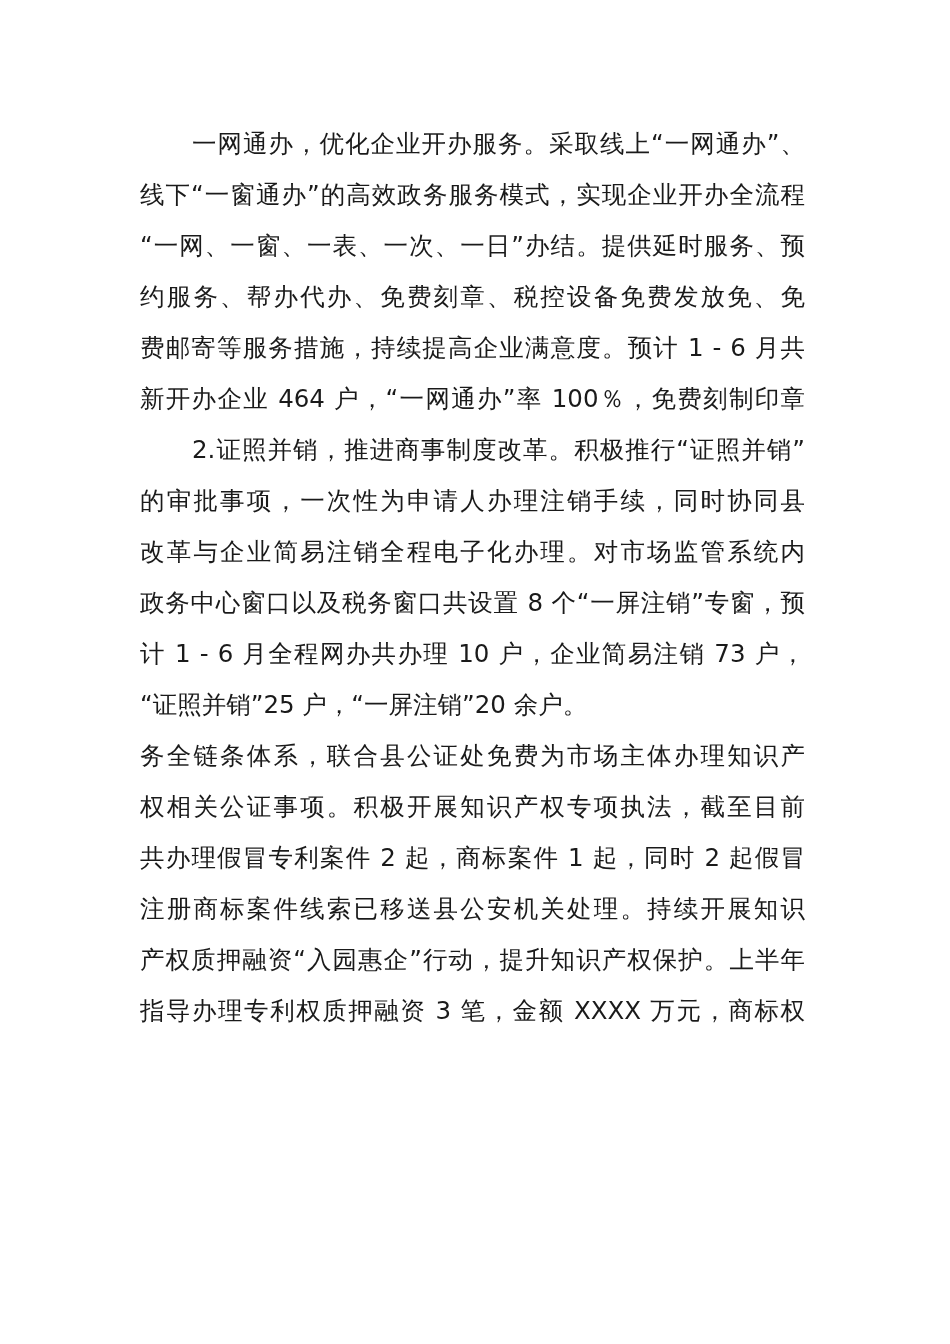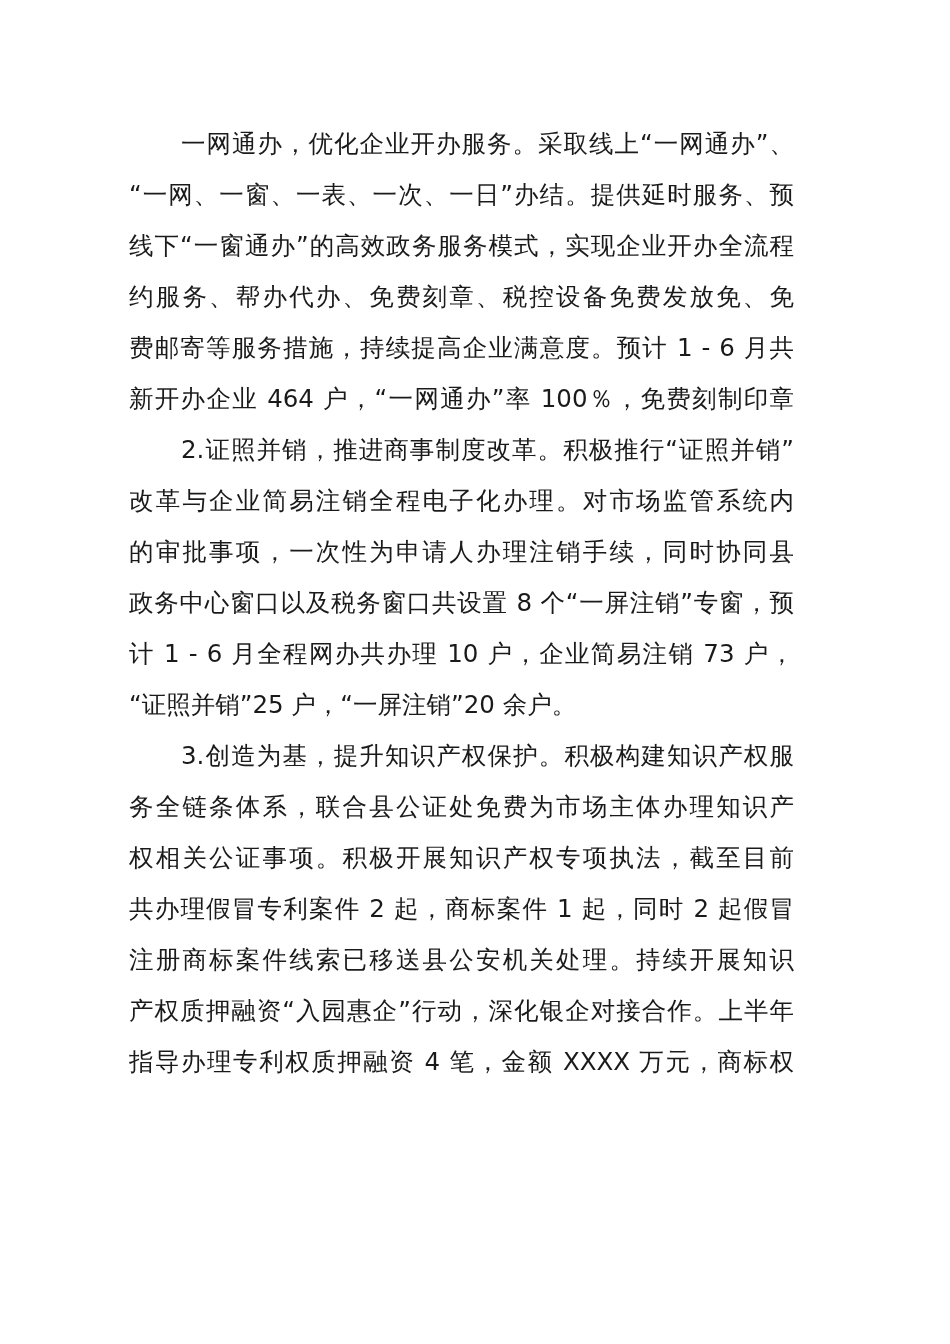--- a/index.html
+++ b/index.html
@@ -8,21 +8,21 @@
       background: #ffffff;
     }
     body {
       width: 950px;
       height: 1344px;
       position: relative;
       overflow: hidden;
     }
     .page {
       position: absolute;
-      left: 129px;
+      left: 140px;
       top: 118px;
       width: 665px;
     }
     .line {
       height: 51px;
       line-height: 51px;
       font-family: "DejaVu Sans", "Liberation Sans", sans-serif;
       font-size: 24.5px;
       color: #1a1a1a;
       white-space: nowrap;
@@ -36,36 +36,35 @@
     .line.indent {
       padding-left: 52px;
     }
   </style>
 </head>
 <body>
 
 <div class="page">
   <div class="paragraph">
     <div class="line indent">一网通办，优化企业开办服务。采取线上“一网通办”、</div>
+    <div class="line">线下“一窗通办”的高效政务服务模式，实现企业开办全流程</div>
     <div class="line">“一网、一窗、一表、一次、一日”办结。提供延时服务、预</div>
-    <div class="line">线下“一窗通办”的高效政务服务模式，实现企业开办全流程</div>
     <div class="line">约服务、帮办代办、免费刻章、税控设备免费发放免、免</div>
     <div class="line">费邮寄等服务措施，持续提高企业满意度。预计 1 - 6 月共</div>
     <div class="line">新开办企业 464 户，“一网通办”率 100％，免费刻制印章</div>
   </div>
   <div class="paragraph">
     <div class="line indent">2.证照并销，推进商事制度改革。积极推行“证照并销”</div>
+    <div class="line">的审批事项，一次性为申请人办理注销手续，同时协同县</div>
     <div class="line">改革与企业简易注销全程电子化办理。对市场监管系统内</div>
-    <div class="line">的审批事项，一次性为申请人办理注销手续，同时协同县</div>
     <div class="line">政务中心窗口以及税务窗口共设置 8 个“一屏注销”专窗，预</div>
     <div class="line">计 1 - 6 月全程网办共办理 10 户，企业简易注销 73 户，</div>
     <div class="line last">“证照并销”25 户，“一屏注销”20 余户。</div>
   </div>
   <div class="paragraph">
-    <div class="line indent">3.创造为基，提升知识产权保护。积极构建知识产权服</div>
     <div class="line">务全链条体系，联合县公证处免费为市场主体办理知识产</div>
     <div class="line">权相关公证事项。积极开展知识产权专项执法，截至目前</div>
     <div class="line">共办理假冒专利案件 2 起，商标案件 1 起，同时 2 起假冒</div>
     <div class="line">注册商标案件线索已移送县公安机关处理。持续开展知识</div>
-    <div class="line">产权质押融资“入园惠企”行动，深化银企对接合作。上半年</div>
-    <div class="line">指导办理专利权质押融资 4 笔，金额 XXXX 万元，商标权</div>
+    <div class="line">产权质押融资“入园惠企”行动，提升知识产权保护。上半年</div>
+    <div class="line">指导办理专利权质押融资 3 笔，金额 XXXX 万元，商标权</div>
   </div>
 </div>
 
 </body></html>

